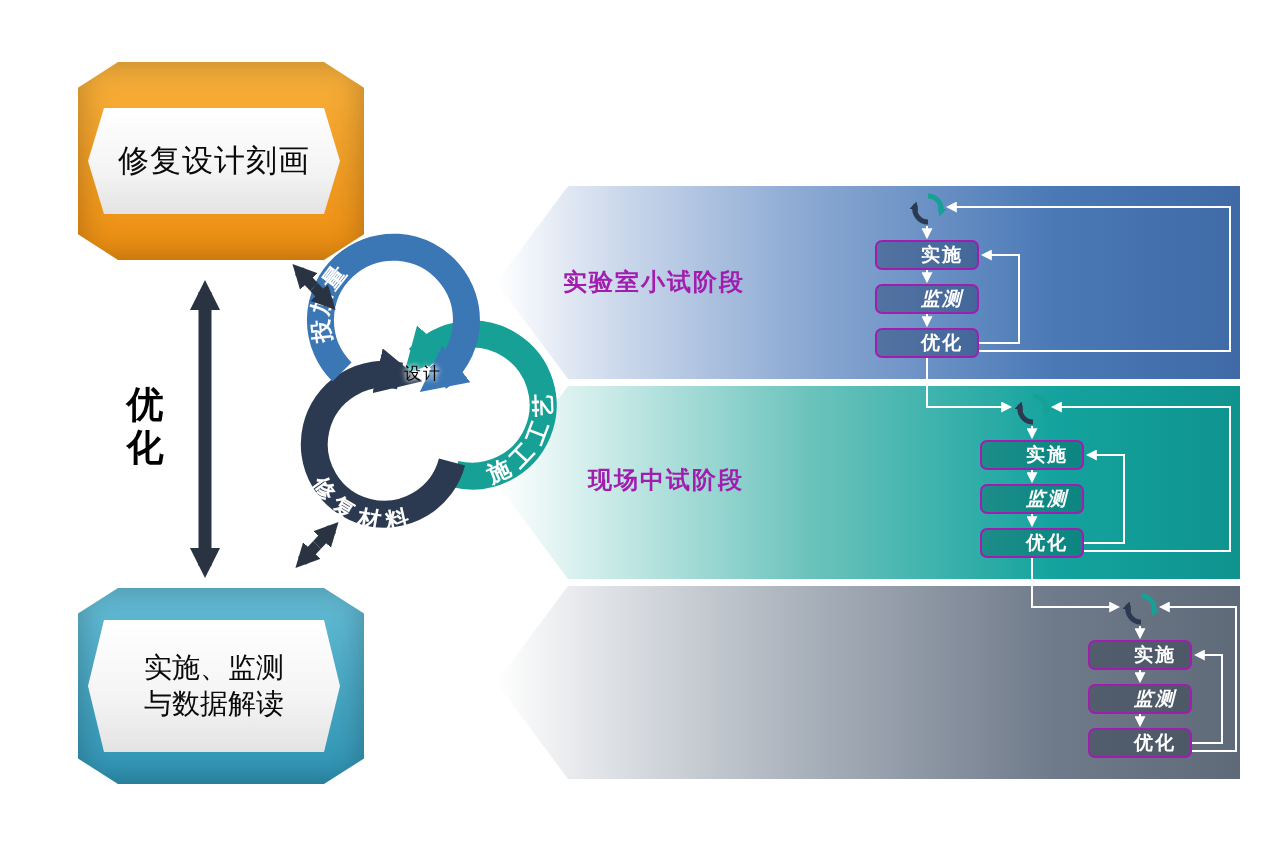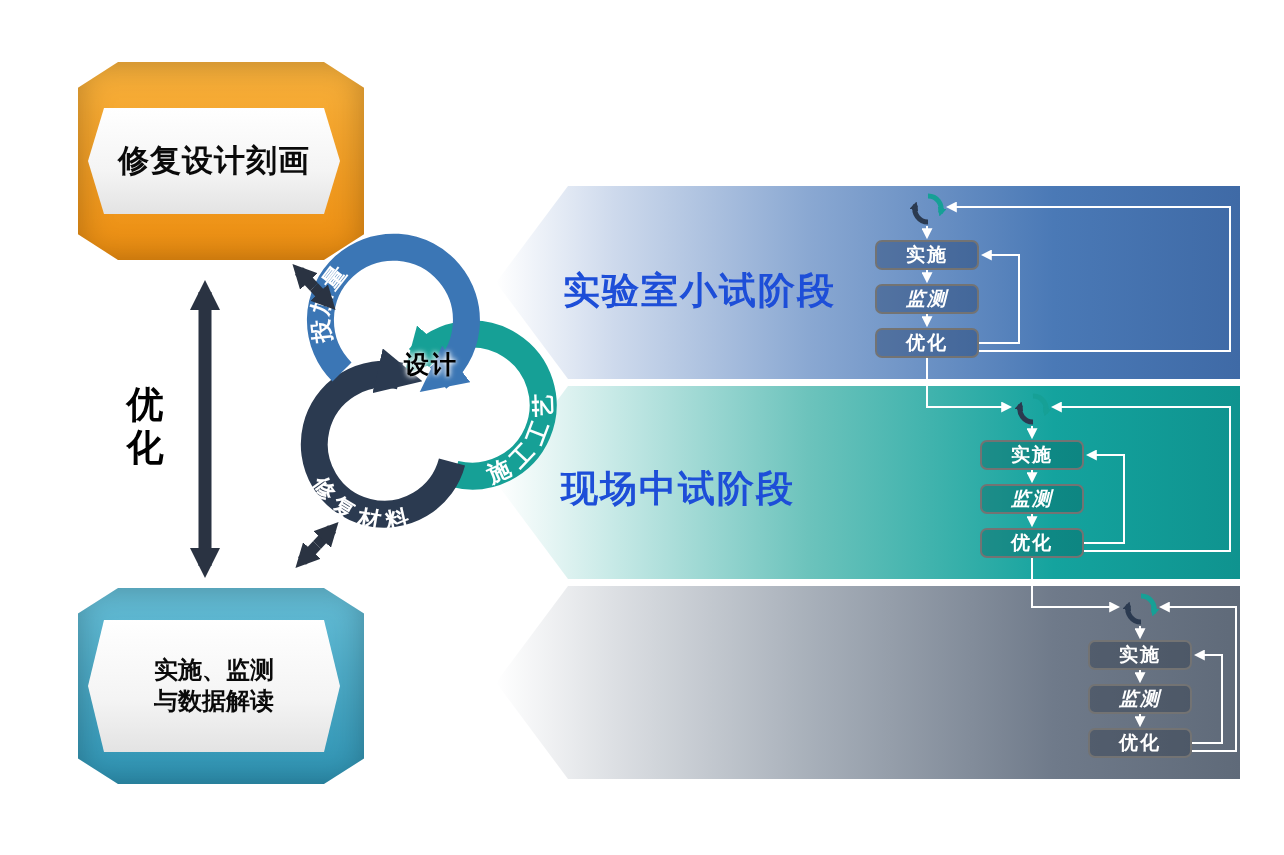--- a/index.html
+++ b/index.html
@@ -6,69 +6,69 @@
   #canvas{
     position:relative; width:1284px; height:855px; overflow:hidden;
     background:#fff; font-family:"DejaVu Sans","Liberation Sans",sans-serif;
   }
   
   .band{position:absolute; left:496px; width:744px; height:193px;
         clip-path:polygon(72px 0, 100% 0, 100% 100%, 72px 100%, 0 50%);}
   .band1{top:186px; background:linear-gradient(90deg, rgba(255,255,255,0) 0%, #cdd9ec 16%, #8aa8d2 42%, #4a79b6 75%, #3f6aa6 100%);}
   .band2{top:386px; background:linear-gradient(90deg, rgba(255,255,255,0) 0%, #c6e9e6 16%, #6cc3bc 42%, #14a39e 75%, #0f938f 100%);}
   .band3{top:586px; background:linear-gradient(90deg, rgba(255,255,255,0) 0%, #dcdfe3 16%, #a8b0ba 42%, #6f7a8a 75%, #5f6a79 100%);}
-  .stage-label{position:absolute; font-size:37px; font-weight:bold; color:#1d4ed8; letter-spacing:2px; z-index:7;}
+  .stage-label{position:absolute; font-size:24px; font-weight:bold; color:#a21caf; letter-spacing:2px; z-index:7;}
   #stage-label-1{left:563px; top:266px;}
-  #stage-label-2{left:561px; top:464px;}
+  #stage-label-2{left:588px; top:464px;}
   #stage-label-3{left:588px; top:663px;}
 
   
   .flow{position:absolute; width:110px; height:180px; z-index:6;}
   #flow1{left:872px; top:190px;}
   #flow2{left:977px; top:390px;}
   #flow3{left:1085px; top:590px;}
   .cycle-icon{position:absolute; left:38px; top:0;}
   .ic-t{stroke:#16a096; stroke-width:5; fill:none; marker-end:url(#mTS);}
   .ic-n{stroke:#2b3a50; stroke-width:5; fill:none; marker-end:url(#mNS);}
   .step{position:absolute; left:3px; width:104px; height:30px; box-sizing:border-box;
-        border:2px solid #737373; border-radius:7px; color:#fff; font-weight:bold;
-        font-size:19px; text-align:center; line-height:25px; letter-spacing:2px;}
+        border:2px solid #a21caf; border-radius:7px; color:#fff; font-weight:bold;
+        font-size:19px; text-align:left; line-height:25px; letter-spacing:2px;padding-left:44px;}
   .s1{top:50px;} .s2{top:94px;font-style:italic;} .s3{top:138px;}
   #flow1 .step{background:rgba(28,54,100,0.40);}
   #flow2 .step{background:rgba(6,96,92,0.40);}
   #flow3 .step{background:rgba(52,62,78,0.45);}
 
   
   #overlay{position:absolute; left:0; top:0; z-index:8; pointer-events:none;}
   .fl{stroke:#fff; stroke-width:2; fill:none; marker-end:url(#mW);}
   .bigA{stroke:#2a3342; stroke-width:13; fill:none; marker-end:url(#mD);}
   .midA{stroke:#2a3342; stroke-width:11; fill:none; marker-end:url(#mD2);}
   .arcB{stroke:#3b76b5; stroke-width:27; fill:none; marker-end:url(#mB);}
   .arcT{stroke:#16a096; stroke-width:27; fill:none; marker-end:url(#mT);}
   .arcN{stroke:#2b3a50; stroke-width:27; fill:none; marker-end:url(#mN);}
   .arc-label{fill:#fff; font-size:23px; font-weight:bold; letter-spacing:5px; dominant-baseline:central;}
-  #cycle-center{position:absolute; left:404px; top:348px; width:62px; font-size:25px; font-weight:bold;
+  #cycle-center{position:absolute; left:404px; top:362px; width:62px; font-size:17px; font-weight:normal;
                 color:#000; z-index:9; letter-spacing:2px;
                 text-shadow:0 0 4px #fff,0 0 6px #fff;}
 
   
   .banner{position:absolute; left:78px; width:286px;}
   .banner-outer{position:absolute; inset:0;
     clip-path:polygon(14% 0, 86% 0, 100% 13%, 100% 87%, 86% 100%, 14% 100%, 0 87%, 0 13%);
     box-shadow:inset 0 0 34px rgba(0,0,0,0.28);}
   #banner-top{top:62px; height:198px;}
   #banner-top .banner-outer{background:linear-gradient(180deg,#f8b13c,#ec8d10);}
   #banner-bottom{top:588px; height:196px;}
   #banner-bottom .banner-outer{background:linear-gradient(180deg,#66bed7,#2e93b3);}
   .banner-panel{position:absolute; left:10px; right:24px; display:flex; align-items:center; justify-content:center;
     background:linear-gradient(180deg,#ffffff 0%,#f4f4f4 60%,#e3e3e3 100%);
     clip-path:polygon(16px 0, calc(100% - 16px) 0, 100% 50%, calc(100% - 16px) 100%, 16px 100%, 0 50%);
-    color:#0a0a0a; font-weight:bold; text-align:center;}
+    color:#0a0a0a; font-weight:normal; text-align:center;}
   #banner-top .banner-panel{top:46px; bottom:46px; font-size:31px; letter-spacing:1px;}
-  #banner-bottom .banner-panel{top:32px; bottom:32px; font-size:24px; line-height:1.3; white-space:pre-line;}
+  #banner-bottom .banner-panel{top:32px; bottom:32px; font-size:28px; line-height:1.3; white-space:pre-line;}
 
   
   #opt-label{position:absolute; left:124px; top:384px; width:42px; font-size:37px; font-weight:bold;
              color:#000; line-height:1.15; word-break:break-all; text-align:center; z-index:7;}
 </style>
 </head>
 <body>
 
 <div id="canvas">
 

